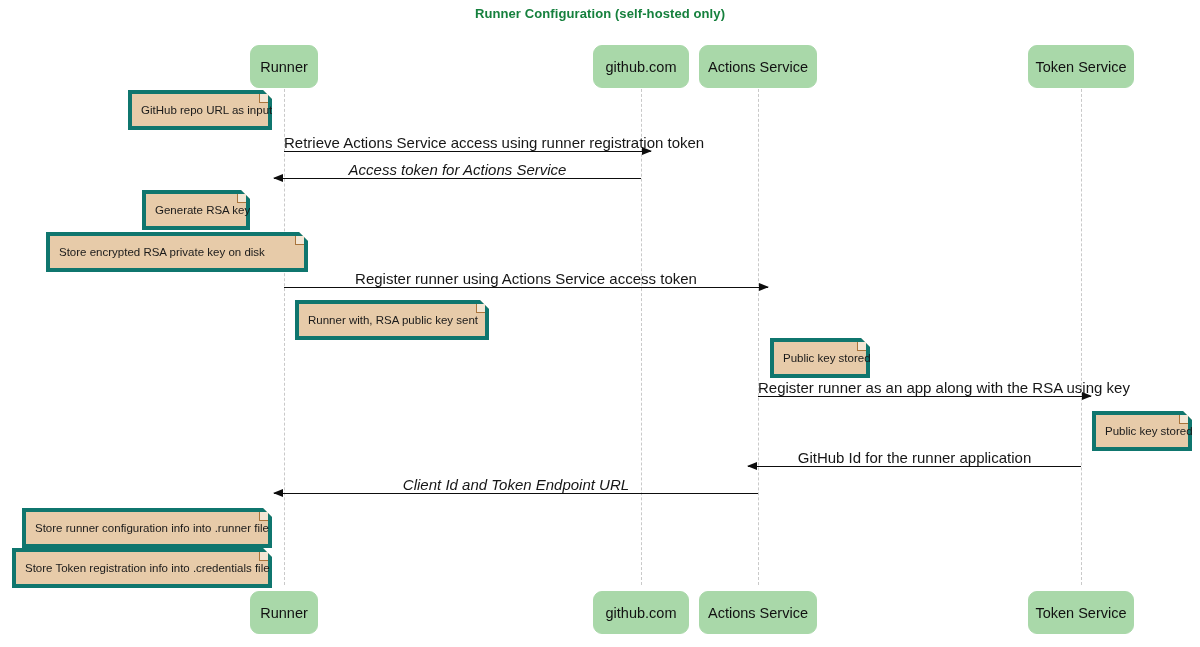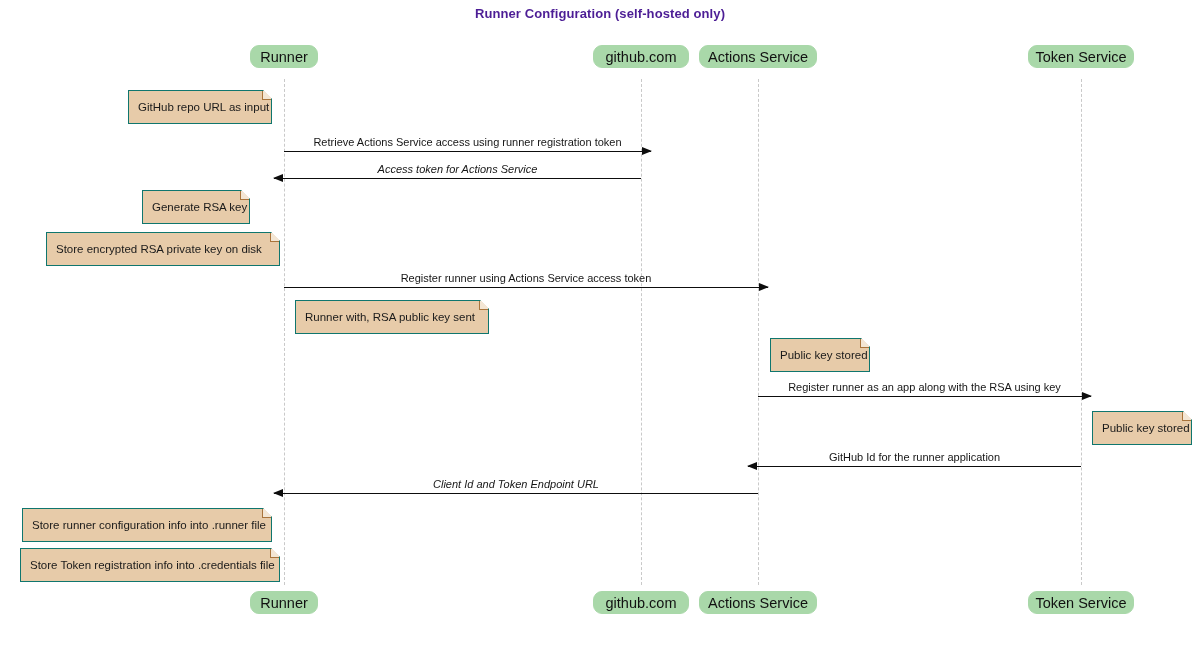--- a/index.html
+++ b/index.html
@@ -21,57 +21,57 @@
 
   
   .diagram-title {
     position: absolute;
     left: 0;
     top: 6px;
     width: 1200px;
     text-align: center;
     font-size: 13px;
     font-weight: bold;
-    color: #4c1d95;
+    color: #15803d;
     letter-spacing: 0.1px;
   }
 
   
   .lifeline {
     position: absolute;
     width: 0;
     border-left: 1px dashed #c9c9c9;
     top: 79px;
     height: 506px;
   }
 
   
   .participant {
     position: absolute;
-    height: 23px;
+    height: 43px;
     background: #a9d8a9;
     border: 1px solid #a9d8a9;
     border-radius: 9px;
     display: flex;
     align-items: center;
     justify-content: center;
     font-size: 14.5px;
     color: #111;
     box-sizing: border-box;
     white-space: nowrap;
     padding: 0 12px;
   }
 
   
   .note {
     position: absolute;
     height: 28px;
     box-sizing: border-box;
     background: #e7cba9;
-    border: 1px solid #0f766e;
+    border: 4px solid #0f766e;
     display: flex;
     align-items: center;
     font-size: 11.5px;
     color: #1a1a1a;
     padding: 16px 9px;
     white-space: nowrap;
     --fold: 9px;
     clip-path: polygon(
       0 0,
       calc(100% - var(--fold)) 0,
@@ -113,21 +113,21 @@
   }
   .msg.to-left .arrowhead {
     left: -1px;
     border-right: 10px solid #0d0d0d;
   }
   .msg-label {
     position: absolute;
     bottom: 3px;
     width: 100%;
     text-align: center;
-    font-size: 11px;
+    font-size: 15px;
     color: #161616;
     white-space: nowrap;
     line-height: 13px;
   }
 </style>
 </head>
 <body>
 
 <div id="canvas">
 
@@ -193,33 +193,33 @@
         <div class="msg-label">Client Id and Token Endpoint URL</div>
       </div>
     </div>
   <div id="notes">
       <div class="note" style="left: 128px; top: 90px; width: 144px;">
         <span>GitHub repo URL as input</span>
       </div>
       <div class="note" style="left: 142px; top: 190px; width: 108px;">
         <span>Generate RSA key pair</span>
       </div>
-      <div class="note" style="left: 46px; top: 232px; width: 234px;">
+      <div class="note" style="left: 46px; top: 232px; width: 262px;">
         <span>Store encrypted RSA private key on disk</span>
       </div>
       <div class="note" style="left: 295px; top: 300px; width: 194px;">
         <span>Runner with, RSA public key sent</span>
       </div>
       <div class="note" style="left: 770px; top: 338px; width: 100px;">
         <span>Public key stored</span>
       </div>
       <div class="note" style="left: 1092px; top: 411px; width: 100px;">
         <span>Public key stored</span>
       </div>
       <div class="note" style="left: 22px; top: 508px; width: 250px;">
         <span>Store runner configuration info into .runner file</span>
       </div>
-      <div class="note" style="left: 20px; top: 548px; width: 260px;">
+      <div class="note" style="left: 12px; top: 548px; width: 260px;">
         <span>Store Token registration info into .credentials file</span>
       </div>
     </div>
 
 </div>
 
 </body></html>

